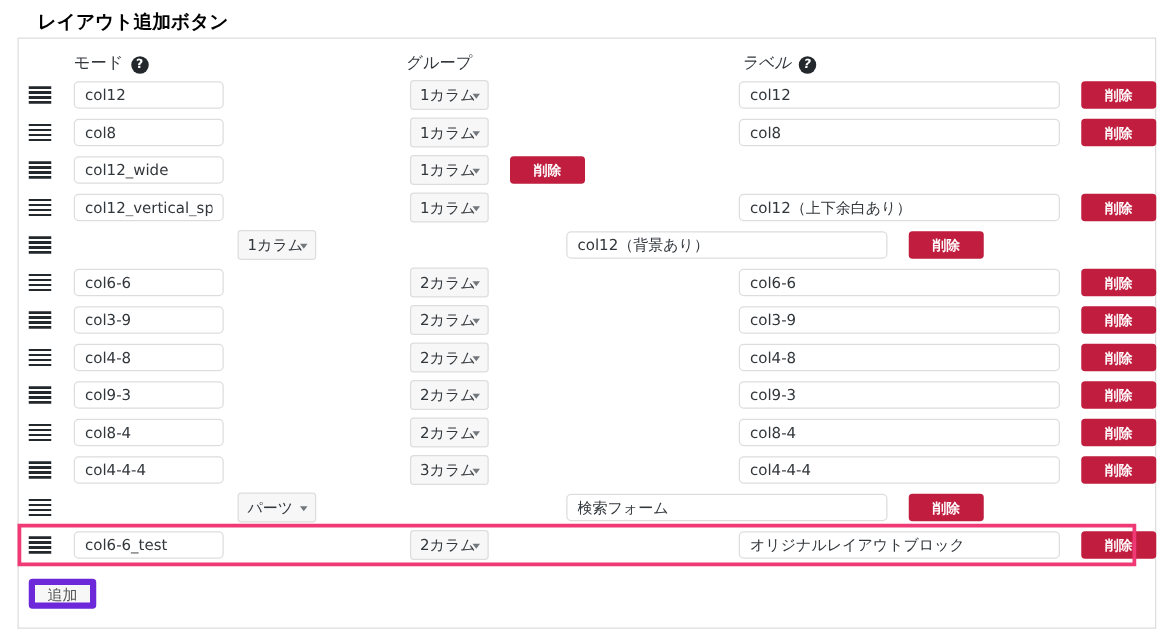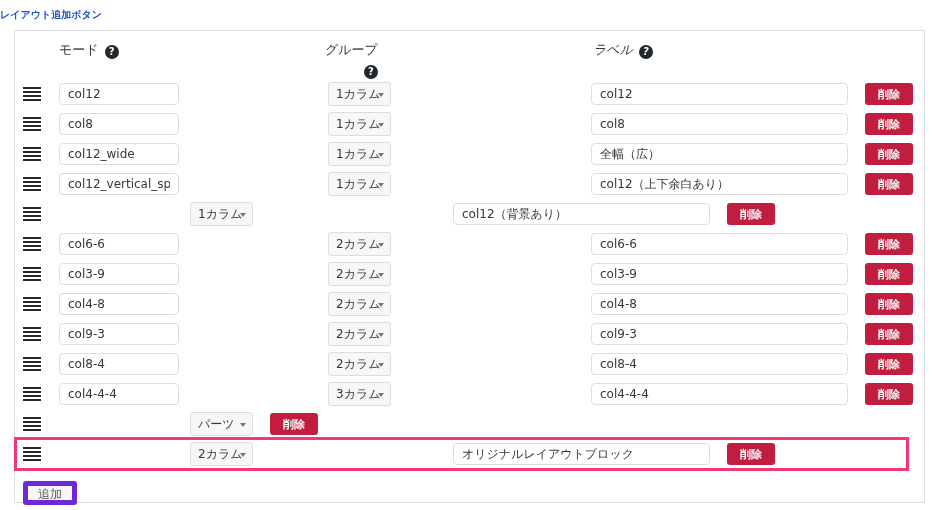--- a/index.html
+++ b/index.html
@@ -4,24 +4,24 @@
 <style>
   * { box-sizing: border-box; margin: 0; padding: 0; }
   html, body { width: 940px; height: 510px; background: #fff; }
   body {
     font-family: "DejaVu Sans", "Liberation Sans", sans-serif;
     color: #32373c;
     position: relative;
   }
   .page-title {
     position: absolute;
-    left: 0; top: 8px;
-    font-size: 10px;
+    left: 30px; top: 8px;
+    font-size: 15px;
     font-weight: bold;
-    color: #1d4ed8;
+    color: #000000;
   }
   .panel {
     position: absolute;
     left: 14px; top: 30px;
     width: 911px; height: 473px;
     border: 1px solid #ddd;
     background: #fff;
   }
   .header-row {
     position: relative;
@@ -46,21 +46,21 @@
     background: #23282d;
     color: #fff;
     font-size: 10px;
     font-weight: bold;
     display: inline-flex;
     align-items: center;
     justify-content: center;
     cursor: pointer;
     line-height: 1;
   }
-  .rows { margin-top: 18px; }
+  .rows { margin-top: 0; }
   .row {
     position: relative;
     height: 30px;
     display: flex;
     align-items: center;
   }
   .row.highlighted::before {
     content: "";
     position: absolute;
     left: -1px; right: 15px;
@@ -107,21 +107,21 @@
   .select-arrow {
     position: absolute;
     right: 6px; top: 10px;
     width: 0; height: 0;
     border-left: 3.5px solid transparent;
     border-right: 3.5px solid transparent;
     border-top: 4px solid #72777c;
   }
   .delete-btn {
     margin-left: 17px;
-    width: 48px; height: 22px;
+    width: 60px; height: 22px;
     border: none;
     border-radius: 3px;
     background: #c01d3f;
     color: #fff;
     font-size: 11px;
     font-weight: bold;
     font-family: inherit;
     cursor: pointer;
     display: flex;
     align-items: center;
@@ -188,21 +188,20 @@
     <button class="delete-btn">削除</button>
   </div>
 
   <div class="row">
     <span class="handle"></span>
     <input class="text-input mode-input" value="col12_wide" style="">
     <span class="select">
       <span class="select-value">1カラム</span>
       <span class="select-arrow"></span>
     </span>
-    <input class="text-input label-input" value="全幅（広）" style="">
     <button class="delete-btn">削除</button>
   </div>
 
   <div class="row">
     <span class="handle"></span>
     <input class="text-input mode-input" value="col12_vertical_space" style="">
     <span class="select">
       <span class="select-value">1カラム</span>
       <span class="select-arrow"></span>
     </span>
@@ -285,25 +284,27 @@
     <input class="text-input label-input" value="col4-4-4" style="">
     <button class="delete-btn">削除</button>
   </div>
 
   <div class="row">
     <span class="handle"></span>
     <span class="select">
       <span class="select-value">パーツ</span>
       <span class="select-arrow"></span>
     </span>
+    <input class="text-input label-input" value="検索フォーム" style="">
     <button class="delete-btn">削除</button>
   </div>
 
   <div class="row highlighted">
     <span class="handle"></span>
+    <input class="text-input mode-input" value="col6-6_test" style="">
     <span class="select">
       <span class="select-value">2カラム</span>
       <span class="select-arrow"></span>
     </span>
     <input class="text-input label-input" value="オリジナルレイアウトブロック" style="">
     <button class="delete-btn">削除</button>
   </div>
 </div>
 
   <button class="add-btn">追加</button>

